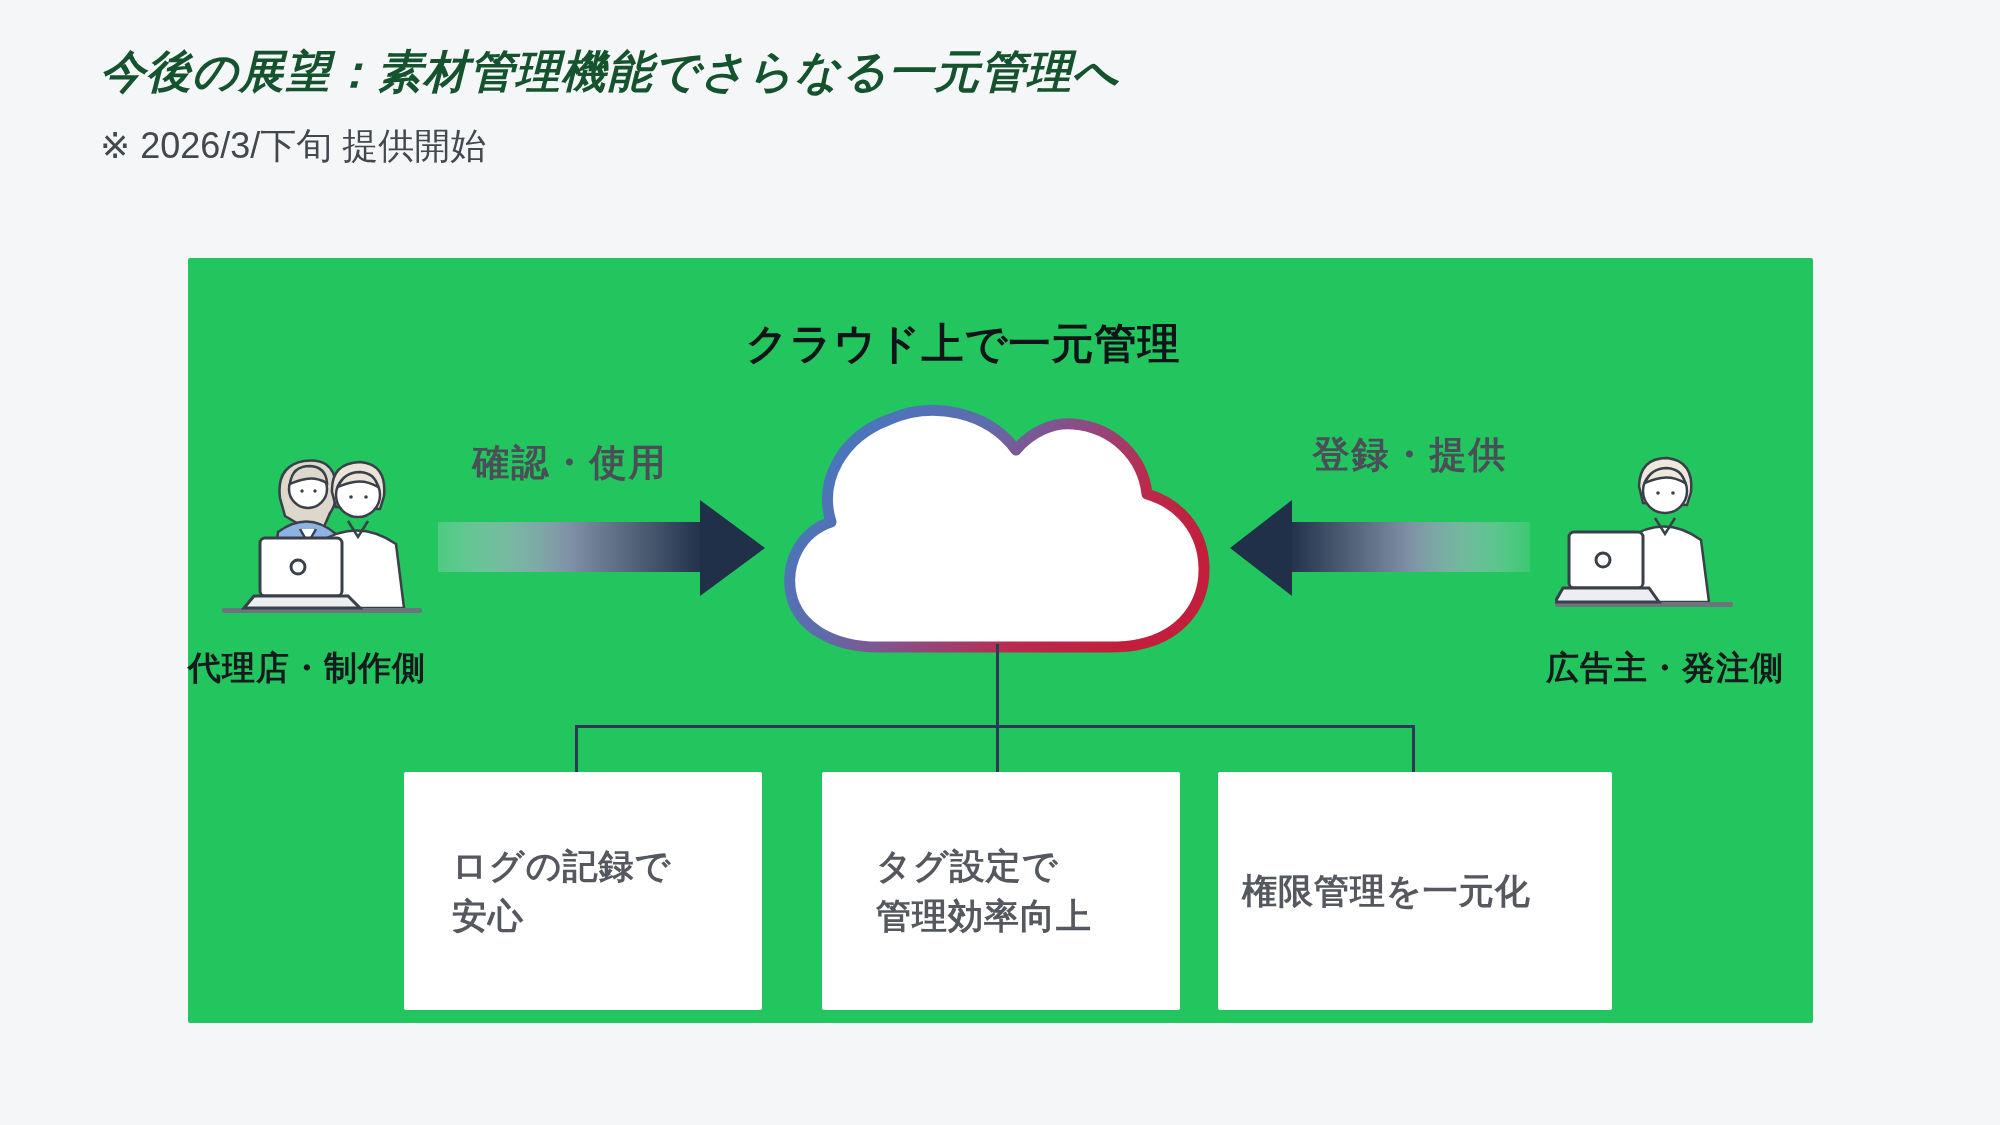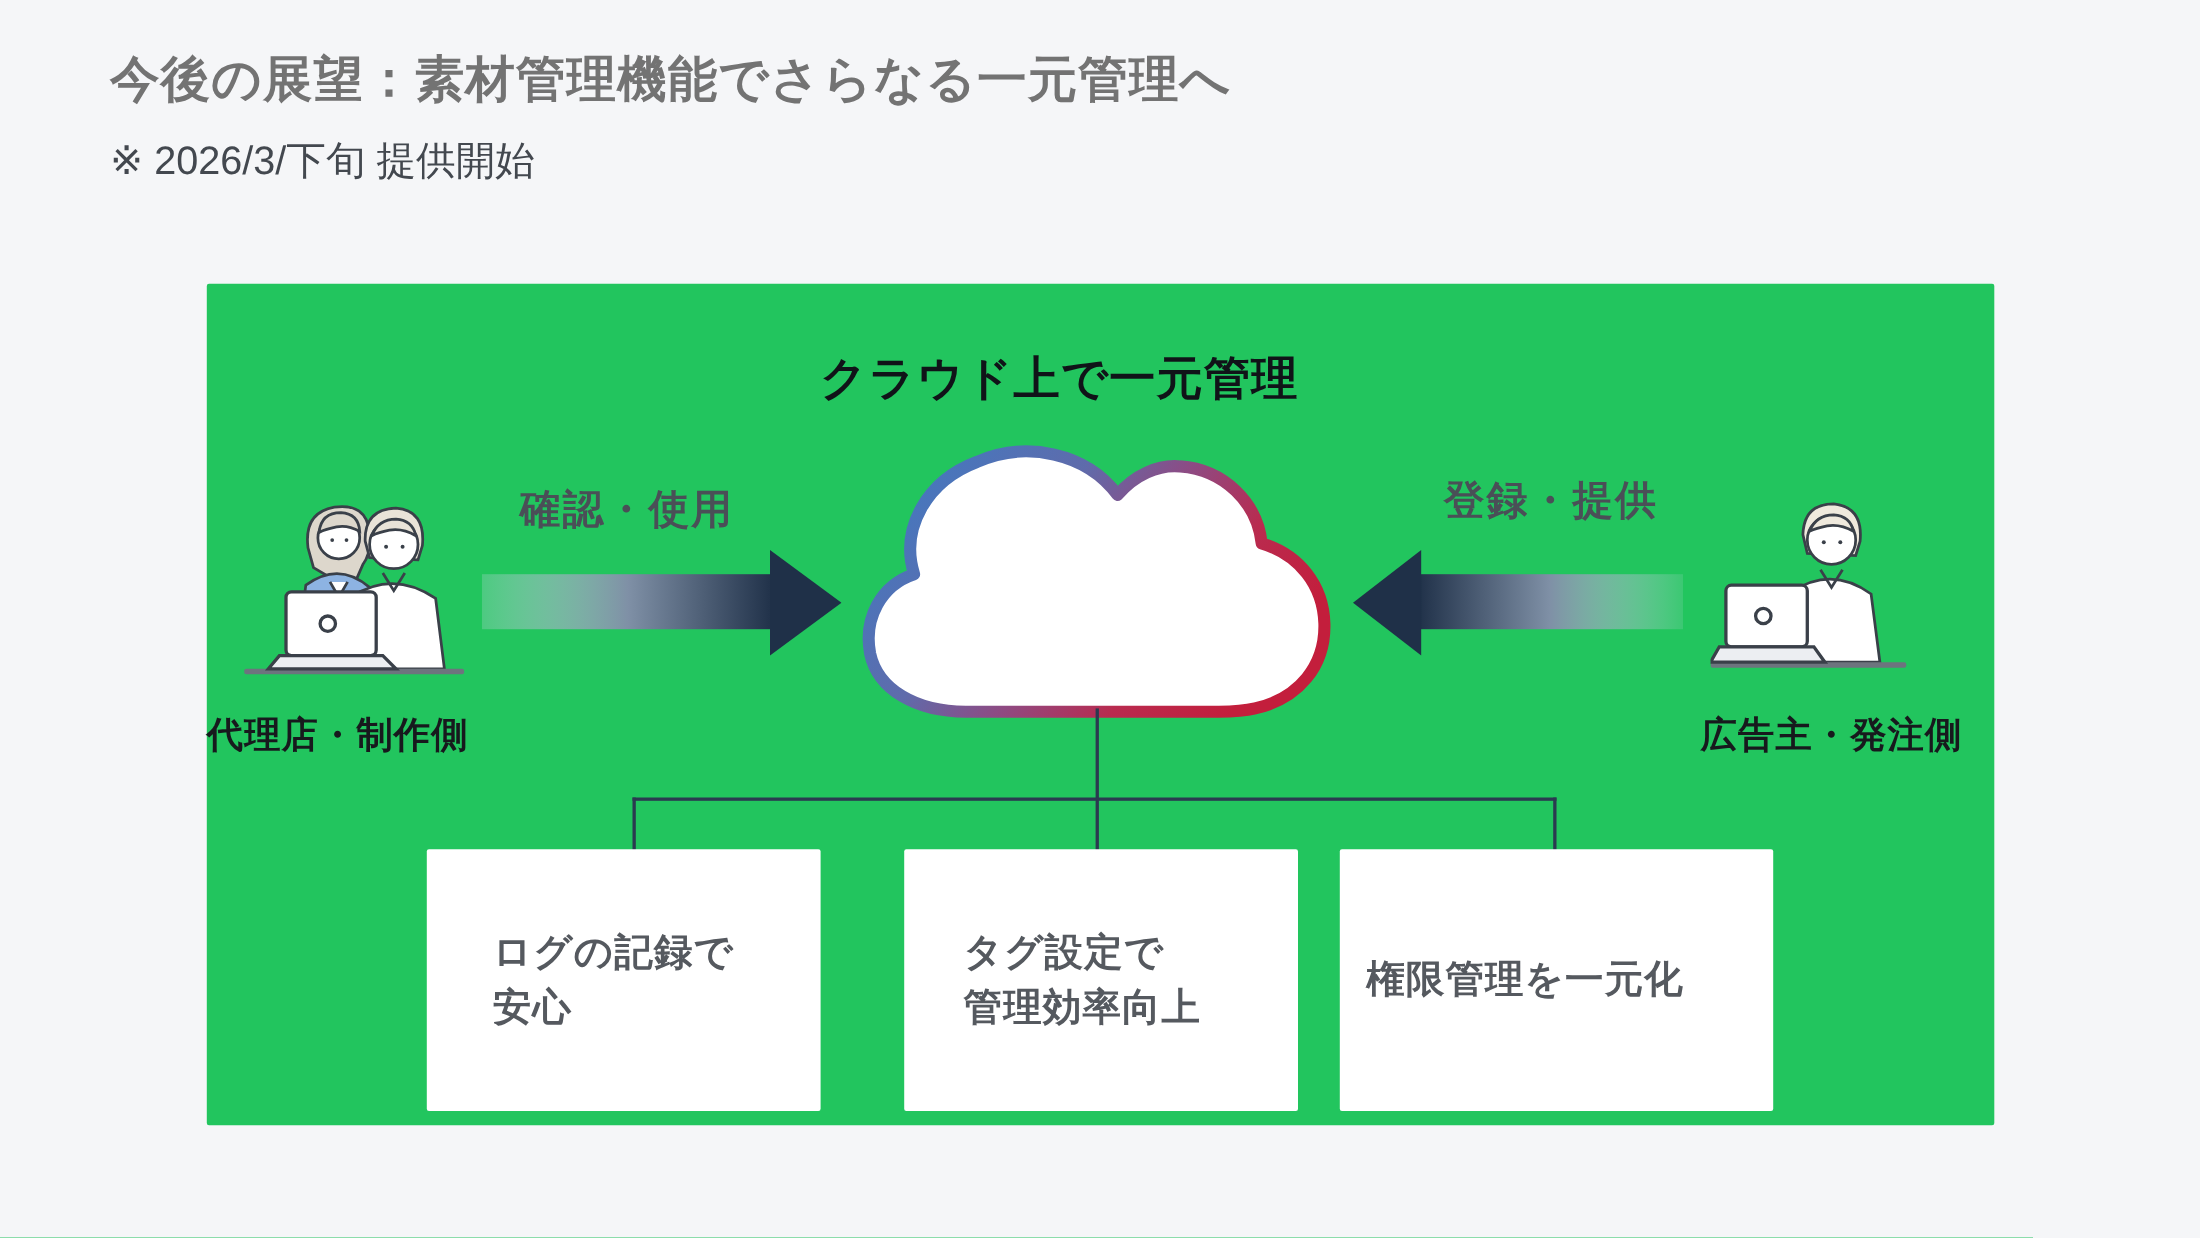--- a/index.html
+++ b/index.html
@@ -7,22 +7,23 @@
     width:2000px;height:1125px;
     background:#f5f6f8;
     font-family:"Liberation Sans","DejaVu Sans",sans-serif;
     position:relative;overflow:hidden;
     -webkit-font-smoothing:antialiased;
   }
   .abs{position:absolute;}
 
   .slide-title{
     left:100px;top:42px;width:1500px;
-    font-size:45px;font-weight:700;color:#737373;
+    font-size:45px;font-weight:700;color:#14532d;
     letter-spacing:1px;
+    font-style:italic;
   }
   .slide-subtitle{
     left:100px;top:122px;width:900px;
     font-size:36px;font-weight:400;color:#43484f;
   }
 
   .panel{
     left:188px;top:258px;width:1625px;height:765px;
     background:#22c55e;border-radius:2px;
   }
@@ -61,21 +62,21 @@
   .conn-h{left:387px;top:467px;width:840px;height:3px;}
   .conn-v-left{left:387px;top:467px;width:3px;height:49px;}
   .conn-v-right{left:1224px;top:467px;width:3px;height:49px;}
 
   .benefit-box{
     top:514px;height:238px;background:#ffffff;border-radius:2px;
     display:flex;flex-direction:column;justify-content:center;
     font-size:35px;font-weight:700;color:#55595f;line-height:1.42;
     letter-spacing:1px;box-sizing:border-box;
   }
-  .benefit-box.b1{left:200px;width:358px;padding-left:60px;}
+  .benefit-box.b1{left:216px;width:358px;padding-left:48px;}
   .benefit-box.b2{left:634px;width:358px;padding-left:54px;}
   .benefit-box.b3{left:1030px;width:394px;padding-left:24px;}
 </style>
 </head>
 <body>
 
 <div class="abs slide-title">今後の展望：素材管理機能でさらなる一元管理へ</div>
 <div class="abs slide-subtitle">※ 2026/3/下旬 提供開始</div>
 
 <div class="abs panel">

